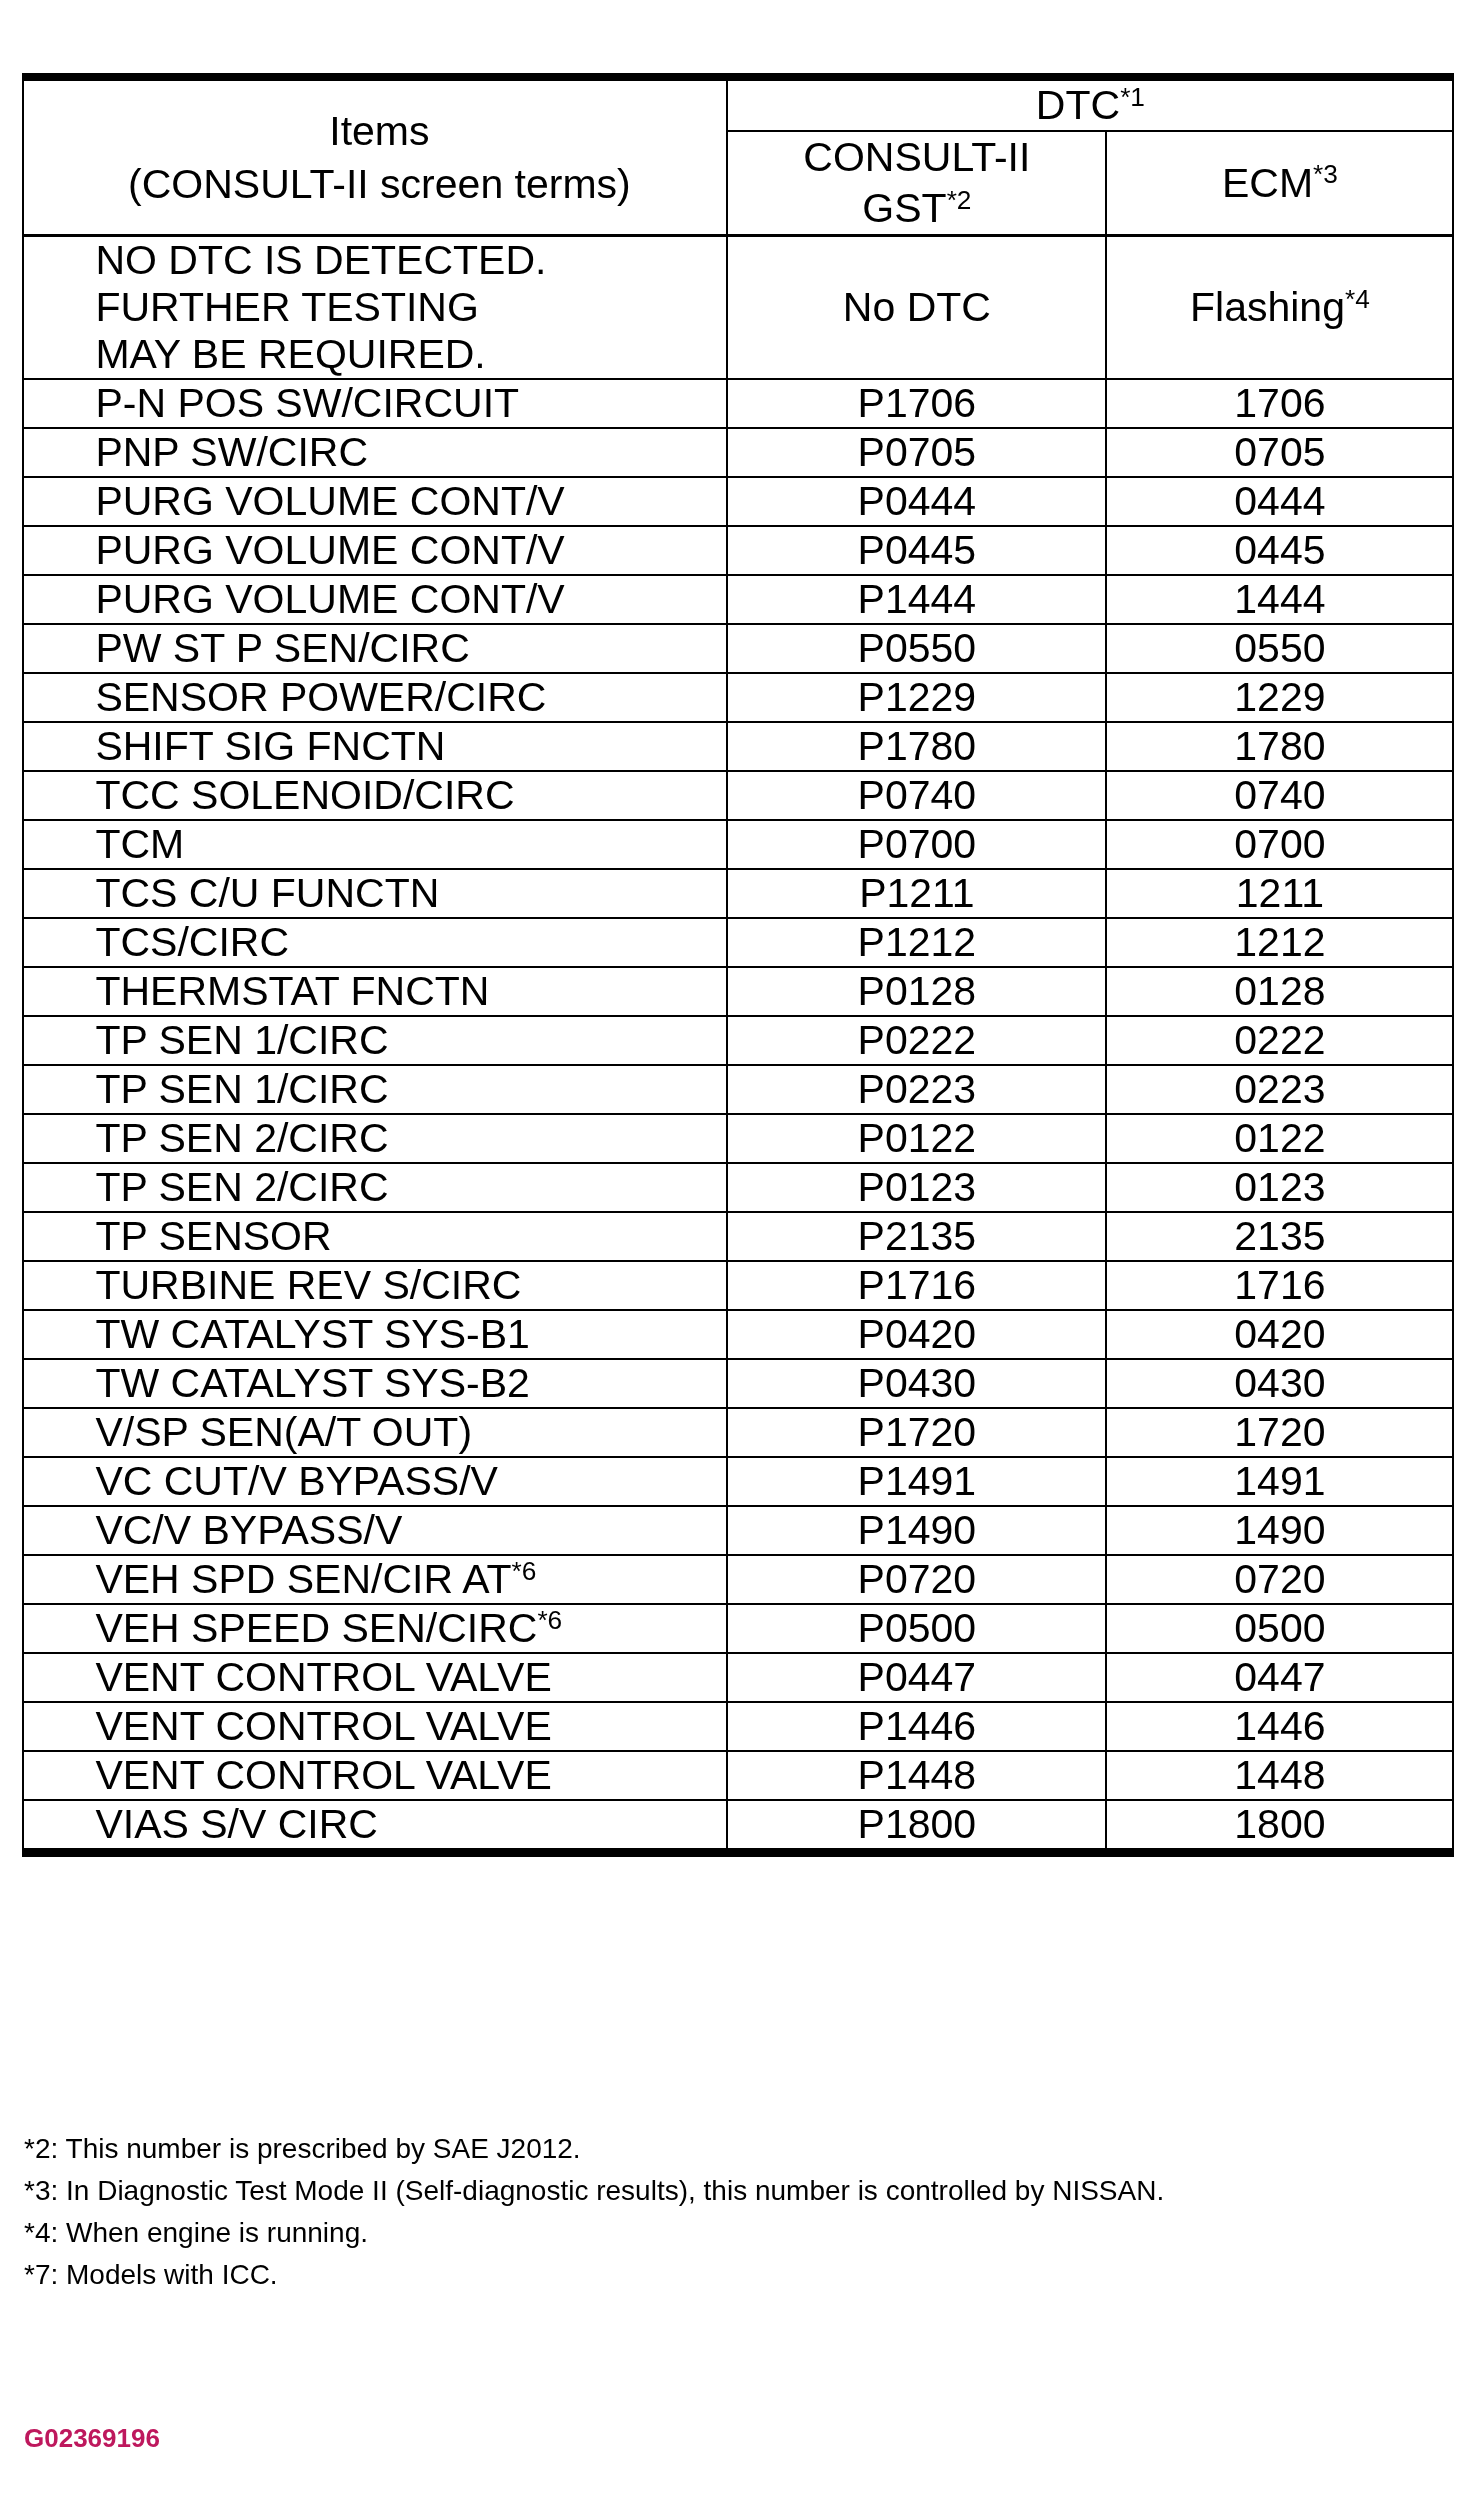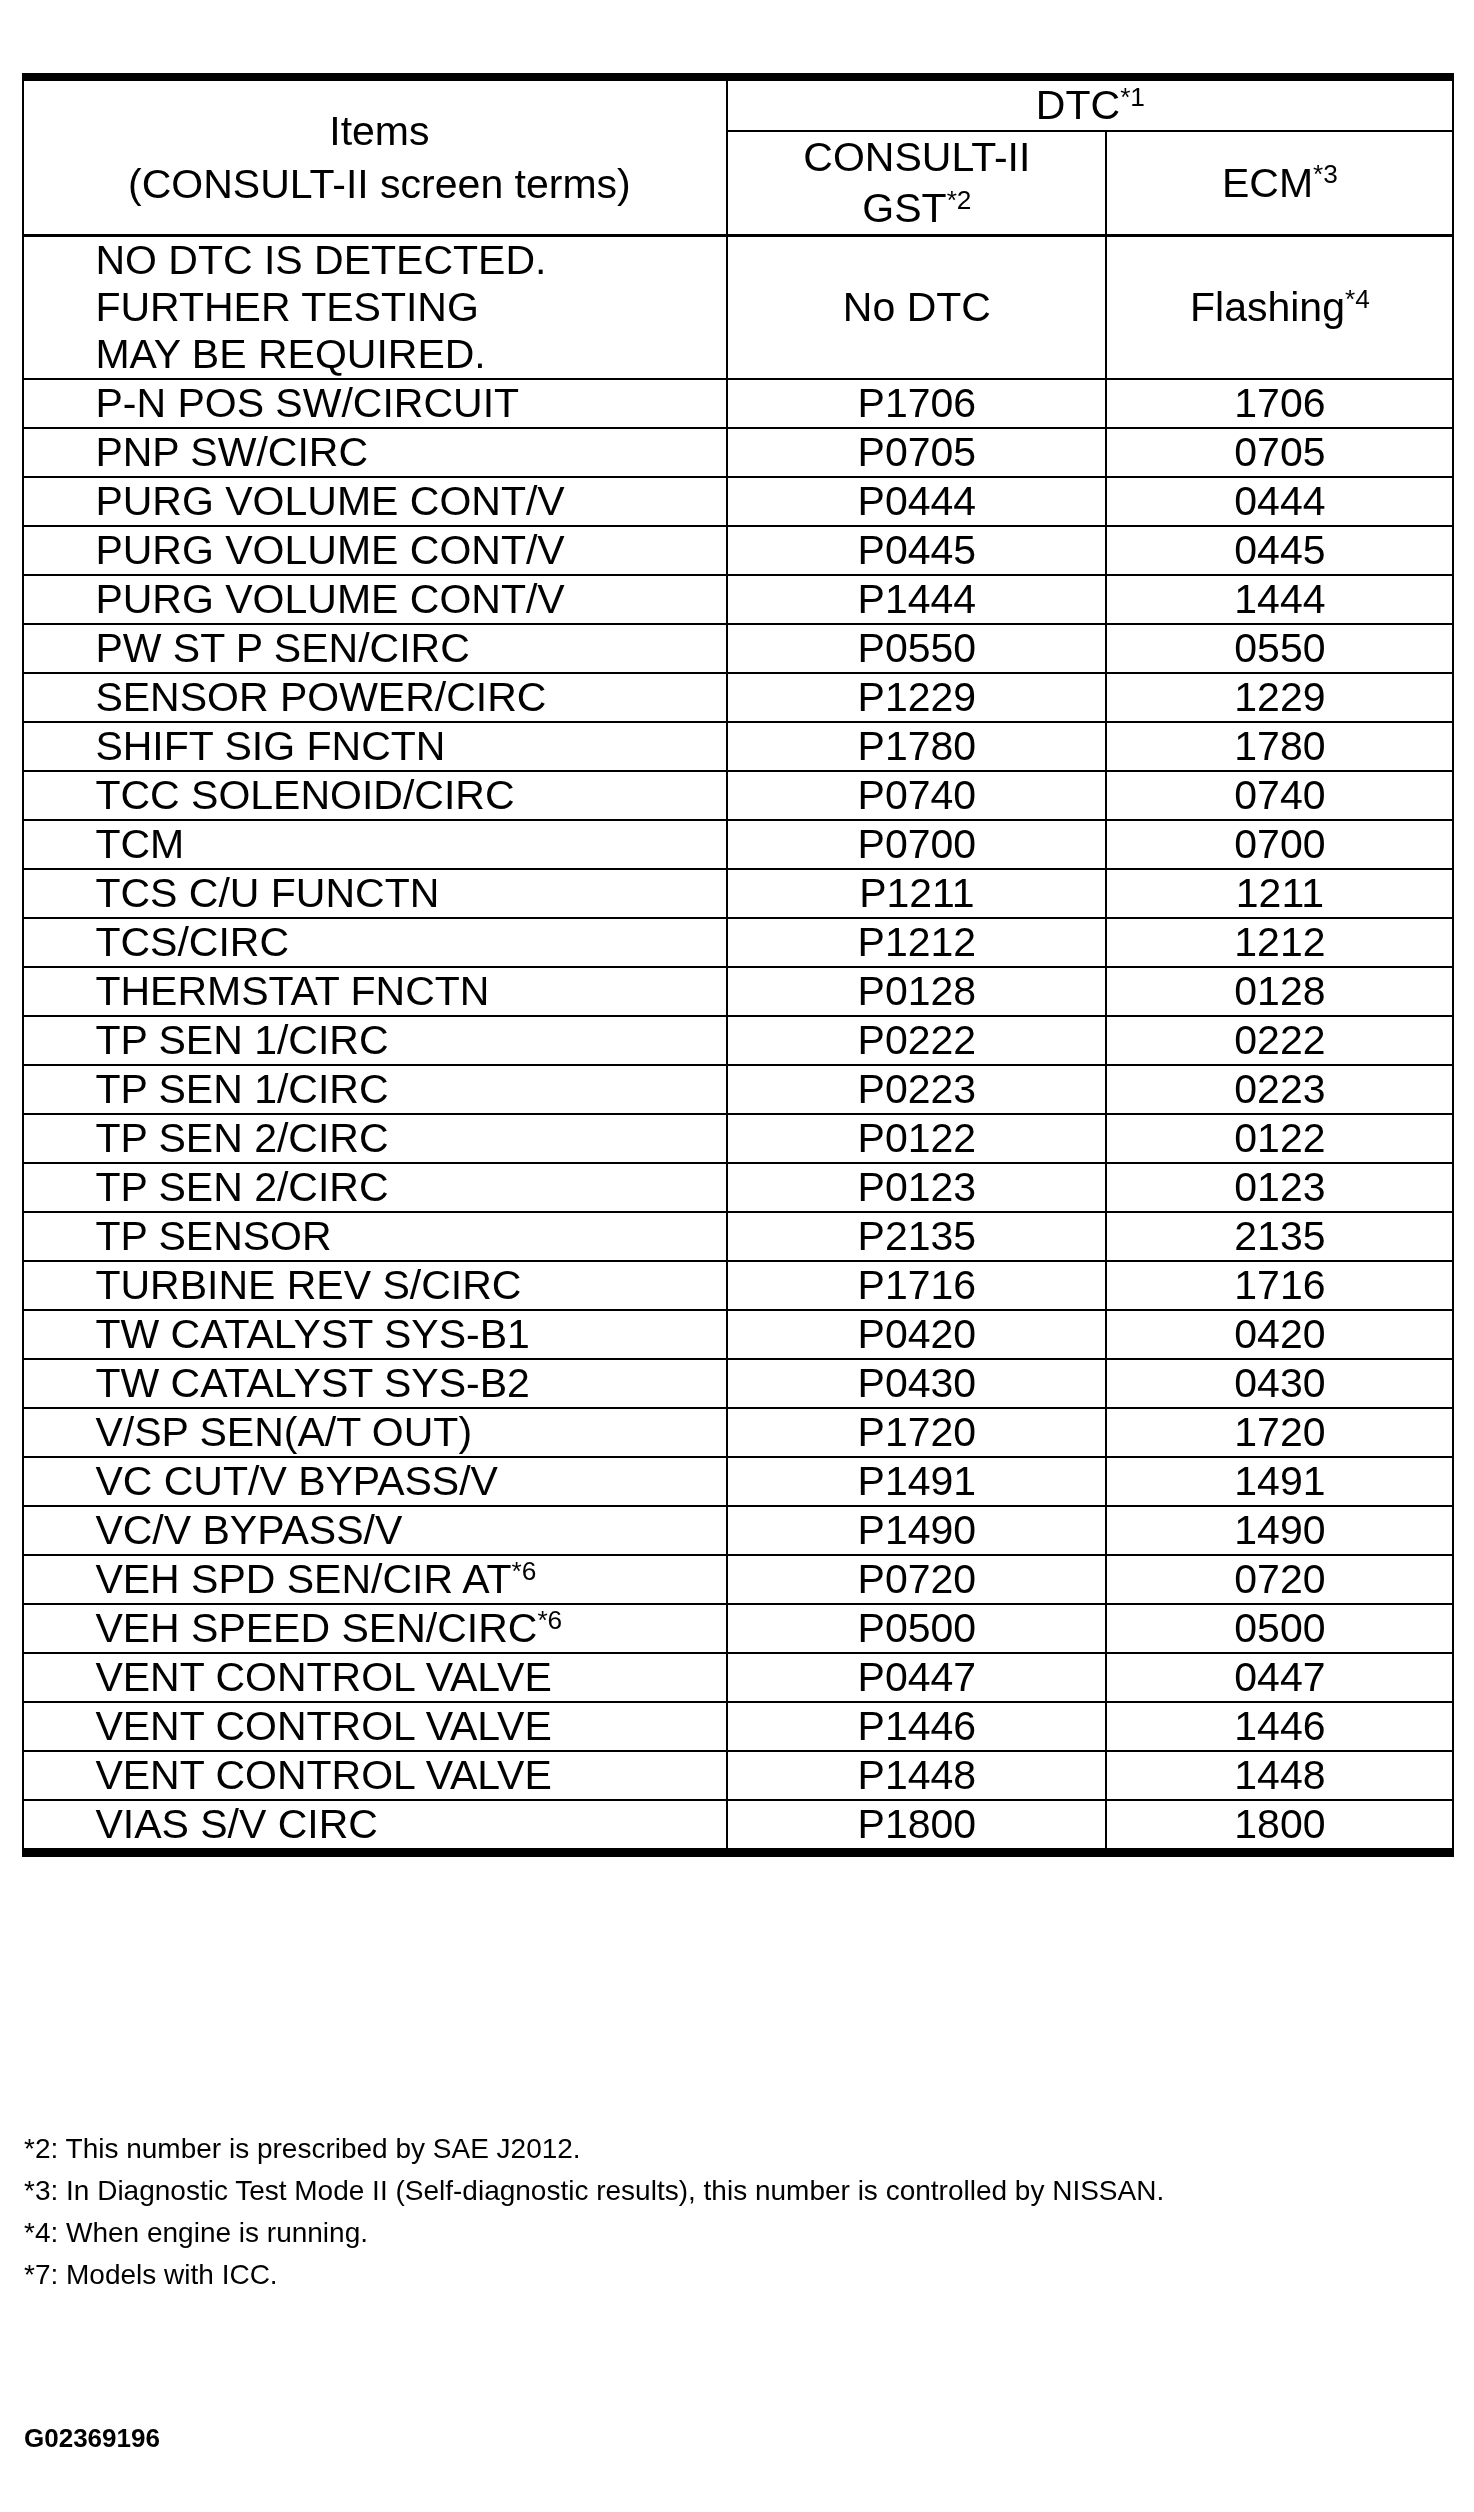--- a/index.html
+++ b/index.html
@@ -28,21 +28,21 @@
   th.sub .twoline{line-height:51px;}
   td.item{text-align:left;padding-left:71px;white-space:nowrap;}
   td.item .lines div{line-height:47px;}
   td.code{text-align:center;white-space:nowrap;}
   sup{font-size:64%;line-height:0;vertical-align:baseline;position:relative;top:-0.5em;}
   .footnotes{
     position:absolute;left:24px;top:2128px;font-size:28px;line-height:42px;
     color:#000;white-space:nowrap;
   }
   .figure-id{
-    position:absolute;left:24px;top:2423px;font-size:26px;font-weight:600;color:#000000;
+    position:absolute;left:24px;top:2423px;font-size:26px;font-weight:600;color:#be185d;
   }
 </style>
 </head>
 <body>
 
 <div class="page">
 
   <table class="dtc">
     <colgroup>
       <col style="width:704px">

